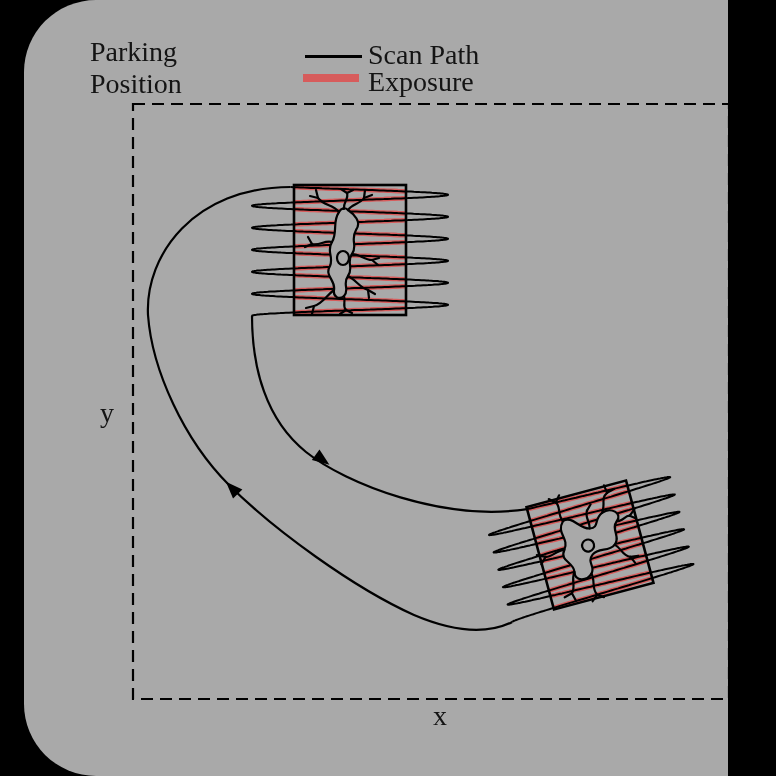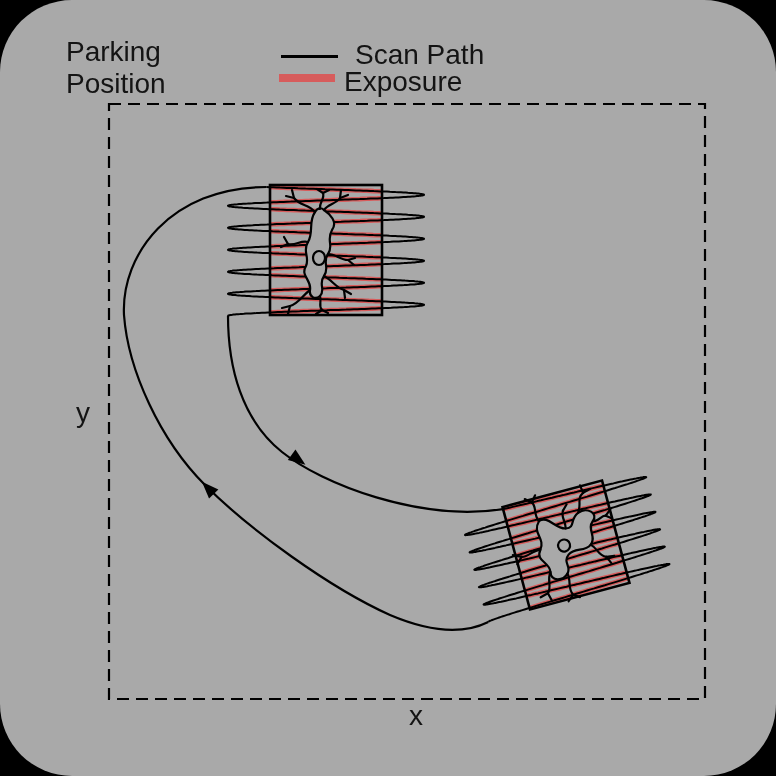--- a/index.html
+++ b/index.html
@@ -1,17 +1,17 @@
 <!DOCTYPE html>
 <html><head>
 <meta charset="utf-8">
 <style>
   html,body{margin:0;padding:0;background:#000;}
-  .canvas{position:relative;width:776px;height:776px;background:#000;overflow:hidden;
-          font-family:Liberation Sans, sans-serif;}
+  .canvas{position:relative;width:704px;height:776px;background:#000;overflow:hidden;
+          font-family:Liberation Serif, serif;margin-left:24px;}
   .panel{position:absolute;left:0;top:0;width:776px;height:776px;border-radius:72px;}
   svg.fig{position:absolute;left:0;top:0;}
   .lbl{position:absolute;color:#141414;font-size:28px;line-height:32px;white-space:pre-line;}
   .legend-sample{position:absolute;}
 </style>
 </head>
 <body>
 
 <div class="canvas">
   <div class="panel" id="panel" style="background: rgb(169, 169, 169); border-radius: 72px;"></div>
@@ -90,20 +90,20 @@
       <path d="M 228.0 315.8 C 228 368 242 420 282 452 C 322 484 420 522 503.1 509.1" fill="none" stroke="#000000" stroke-width="2.2"></path>
       <path d="M 488.3 621.9 C 464 634 430 632 390 615 C 330 588 250 530 205 485 C 160 440 128 370 124 315 C 121 255 170 187 266.7 187.0" fill="none" stroke="#000000" stroke-width="2.2"></path>
       <polygon points="3 0 -14 6.5 -14 -6.5" transform="translate(303 463) rotate(36)" fill="#000000"></polygon>
       <polygon points="3 0 -14 6.5 -14 -6.5" transform="translate(204 484) rotate(-134)" fill="#000000"></polygon>
     </svg>
 
   <div class="lbl" style="left:66px;top:36px;">Parking
 Position</div>
 
   <div class="legend-sample" id="legend-line" style="left: 281px; top: 55px; width: 57px; height: 2.5px; background: rgb(0, 0, 0);"></div>
-  <div class="lbl" style="left:355px;top:39px;">Scan Path</div>
+  <div class="lbl" style="left:344px;top:39px;">Scan Path</div>
 
   <div class="legend-sample" id="legend-band" style="left: 279px; top: 74px; width: 56px; height: 7.5px; background: rgb(215, 92, 92);"></div>
   <div class="lbl" style="left:344px;top:66px;">Exposure</div>
 
   <div class="lbl" style="left:76px;top:397px;">y</div>
   <div class="lbl" style="left:409px;top:700px;">x</div>
 </div>
 
 </body></html>

